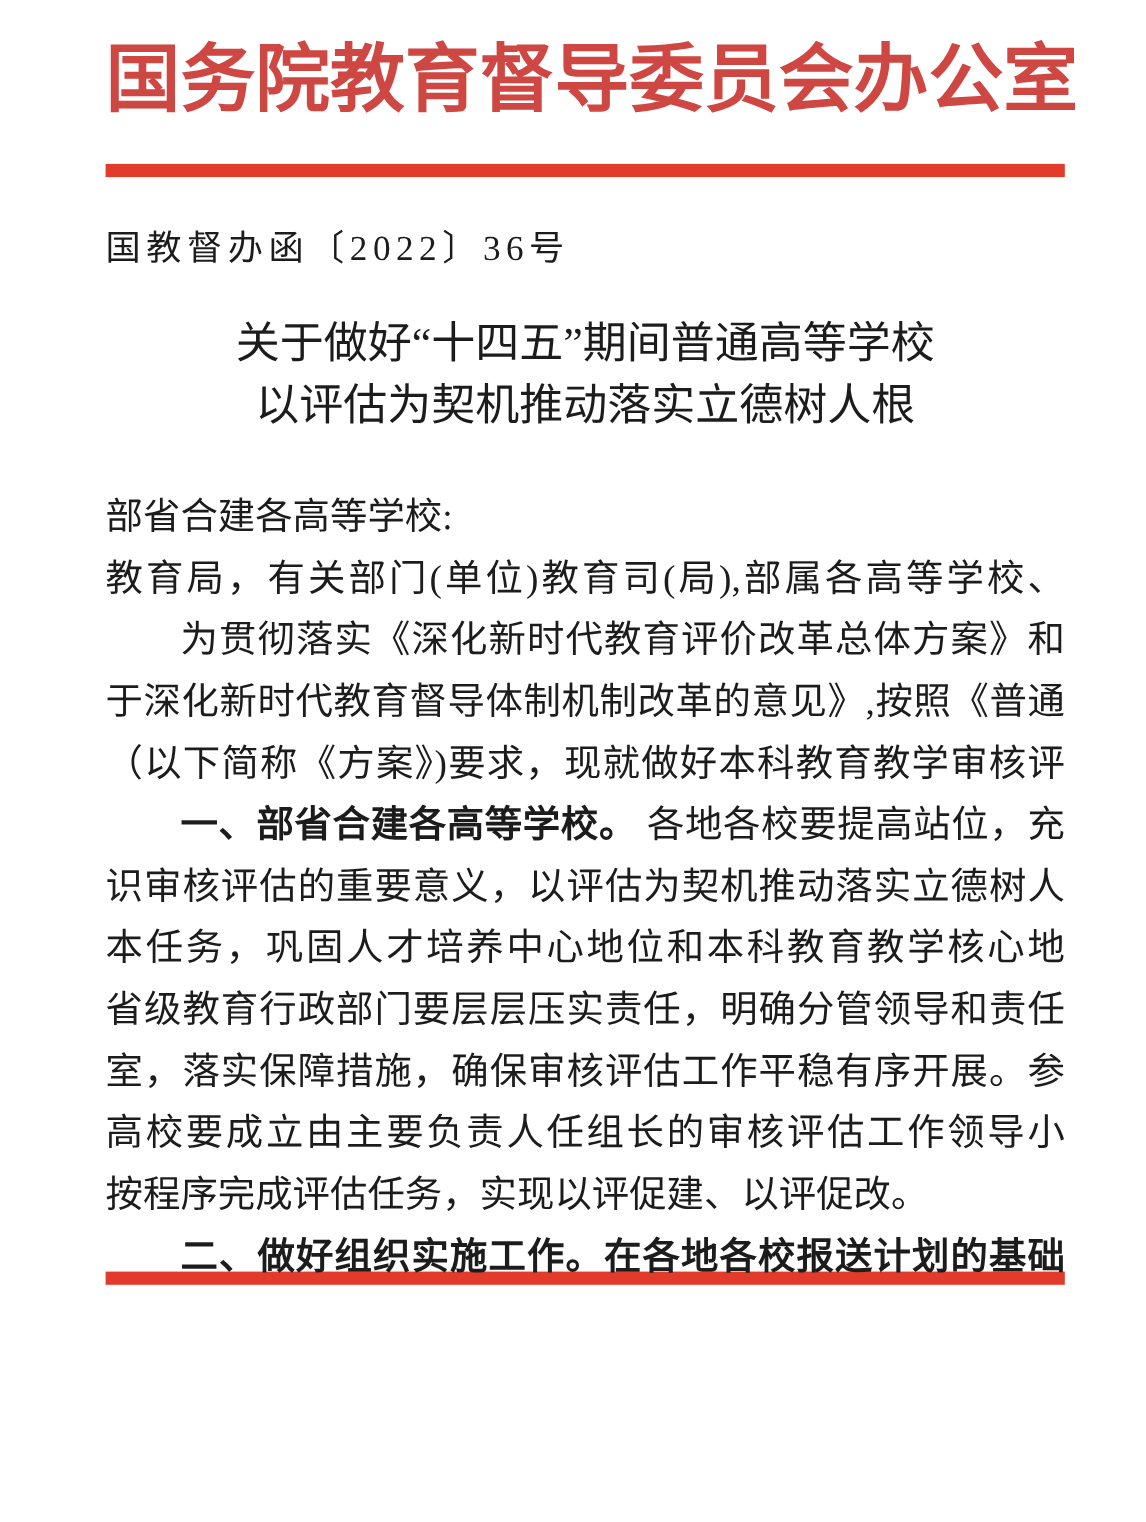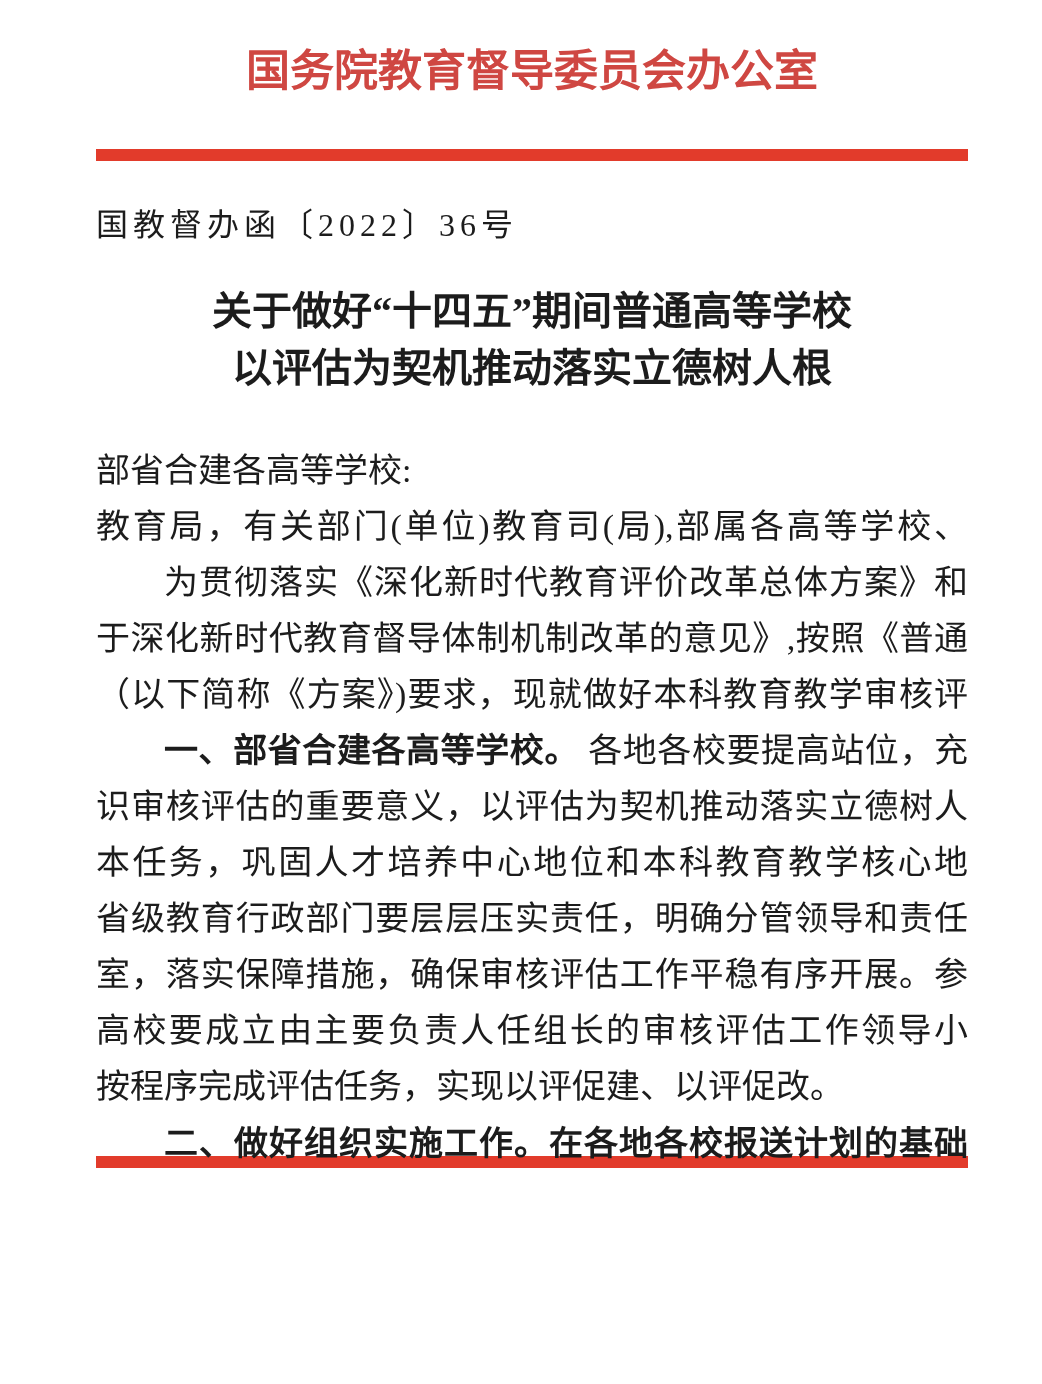--- a/index.html
+++ b/index.html
@@ -11,22 +11,22 @@
     overflow: hidden;
     font-family: "Liberation Serif", "DejaVu Serif", serif;
     color: #1c1c1c;
   }
   .content {
     margin-left: 96px;
     width: 872px;
   }
   .agency-title {
     margin-top: 26px;
-    text-align: center;
-    font-size: 44px;
+    text-align: left;
+    font-size: 68px;
     line-height: 92px;
     font-weight: bold;
     color: var(--header-red, #cf4742);
     letter-spacing: 0px;
     white-space: nowrap;
   }
   .rule {
     height: 12px;
     background: var(--rule-red, #e23b2b);
   }
@@ -38,21 +38,21 @@
     line-height: 40px;
     padding-right: 12px;
     letter-spacing: 5px;
     white-space: nowrap;
   }
   .doc-title {
     margin-top: 38px;
     text-align: center;
     font-size: 40px;
     line-height: 57px;
-    font-weight: bold;
+    font-weight: normal;
     white-space: nowrap;
   }
   .body-block {
     margin-top: 46px;
     font-size: 34px;
   }
   .line {
     line-height: 56px;
     height: 56px;
     overflow: hidden;

